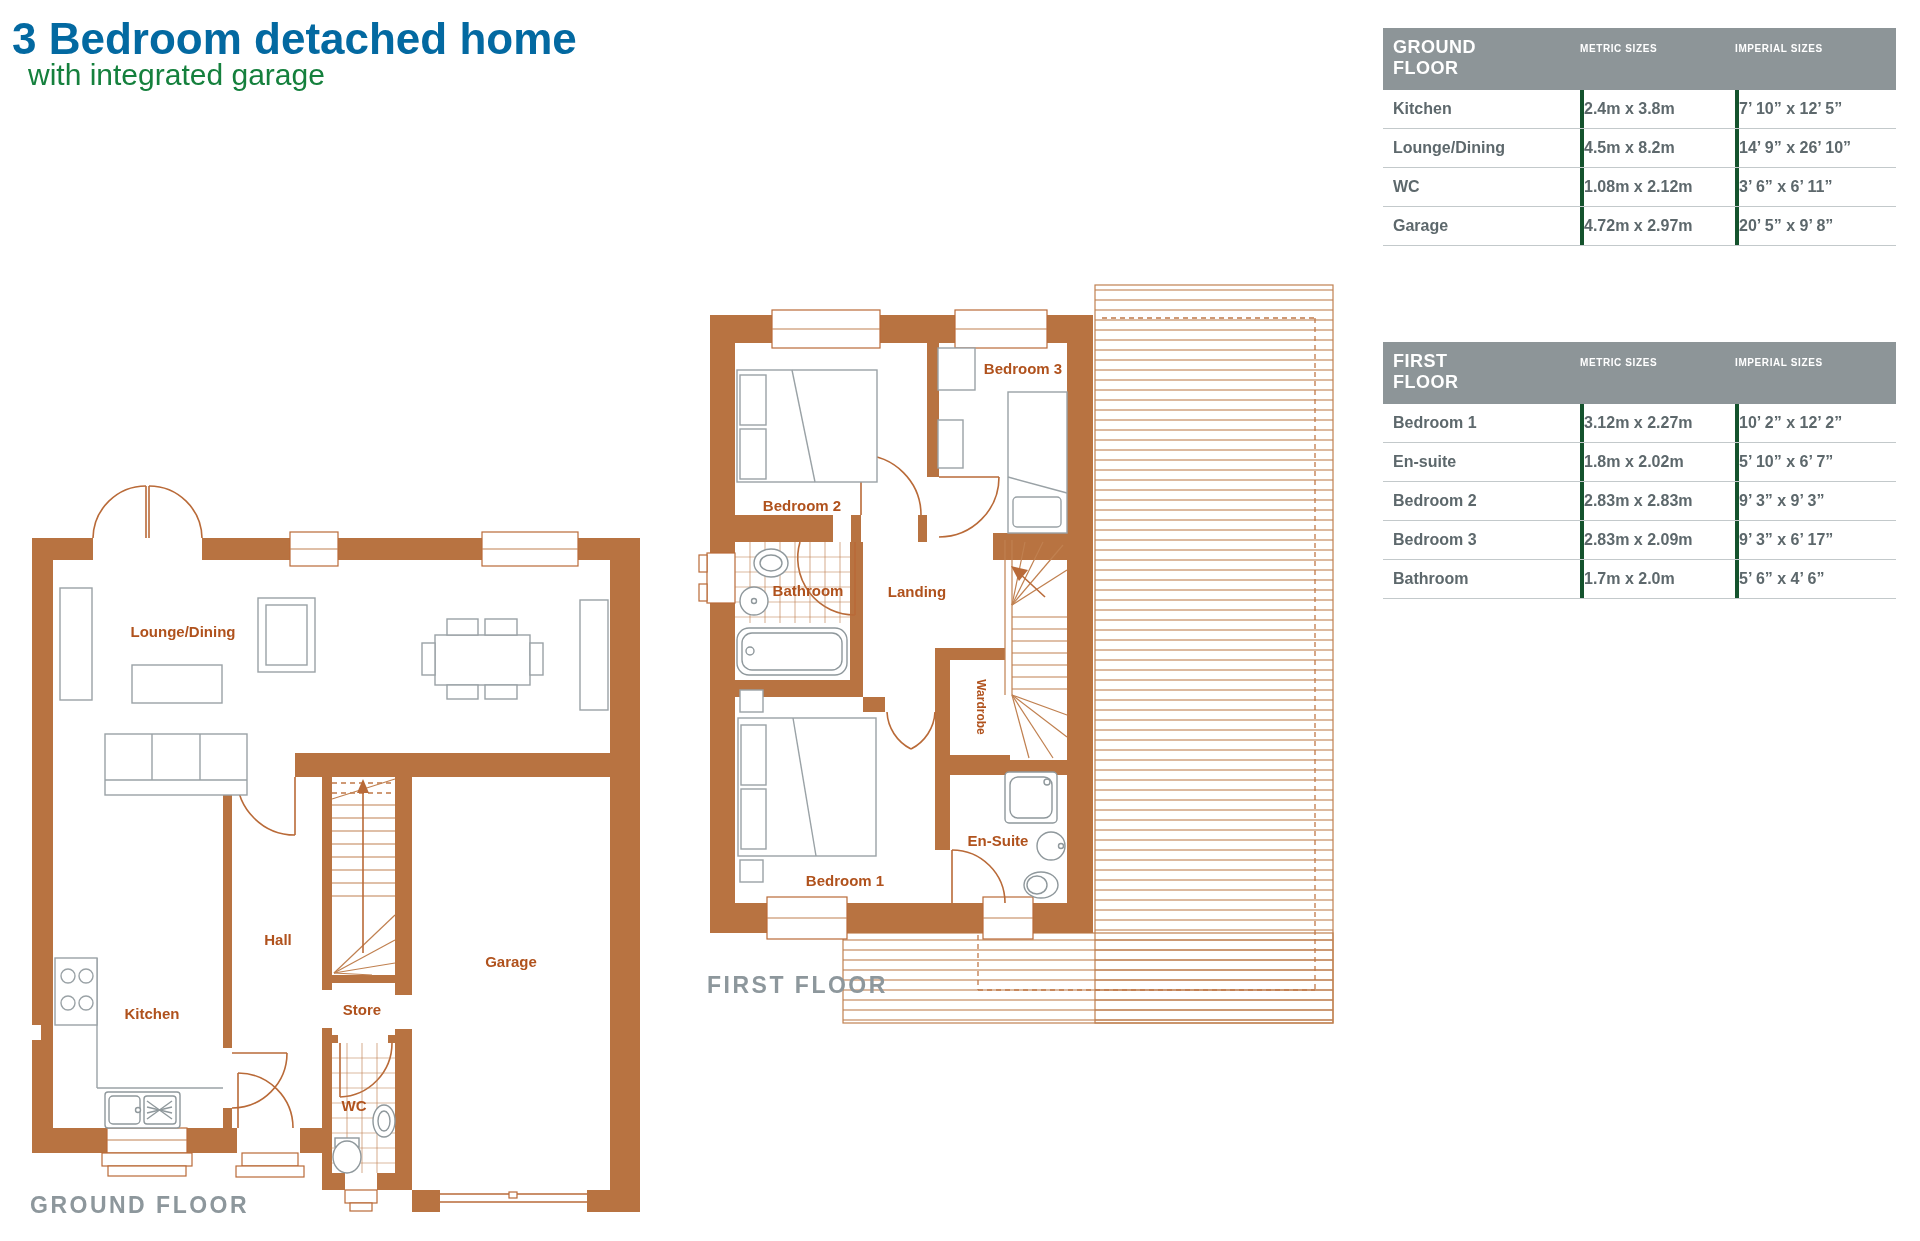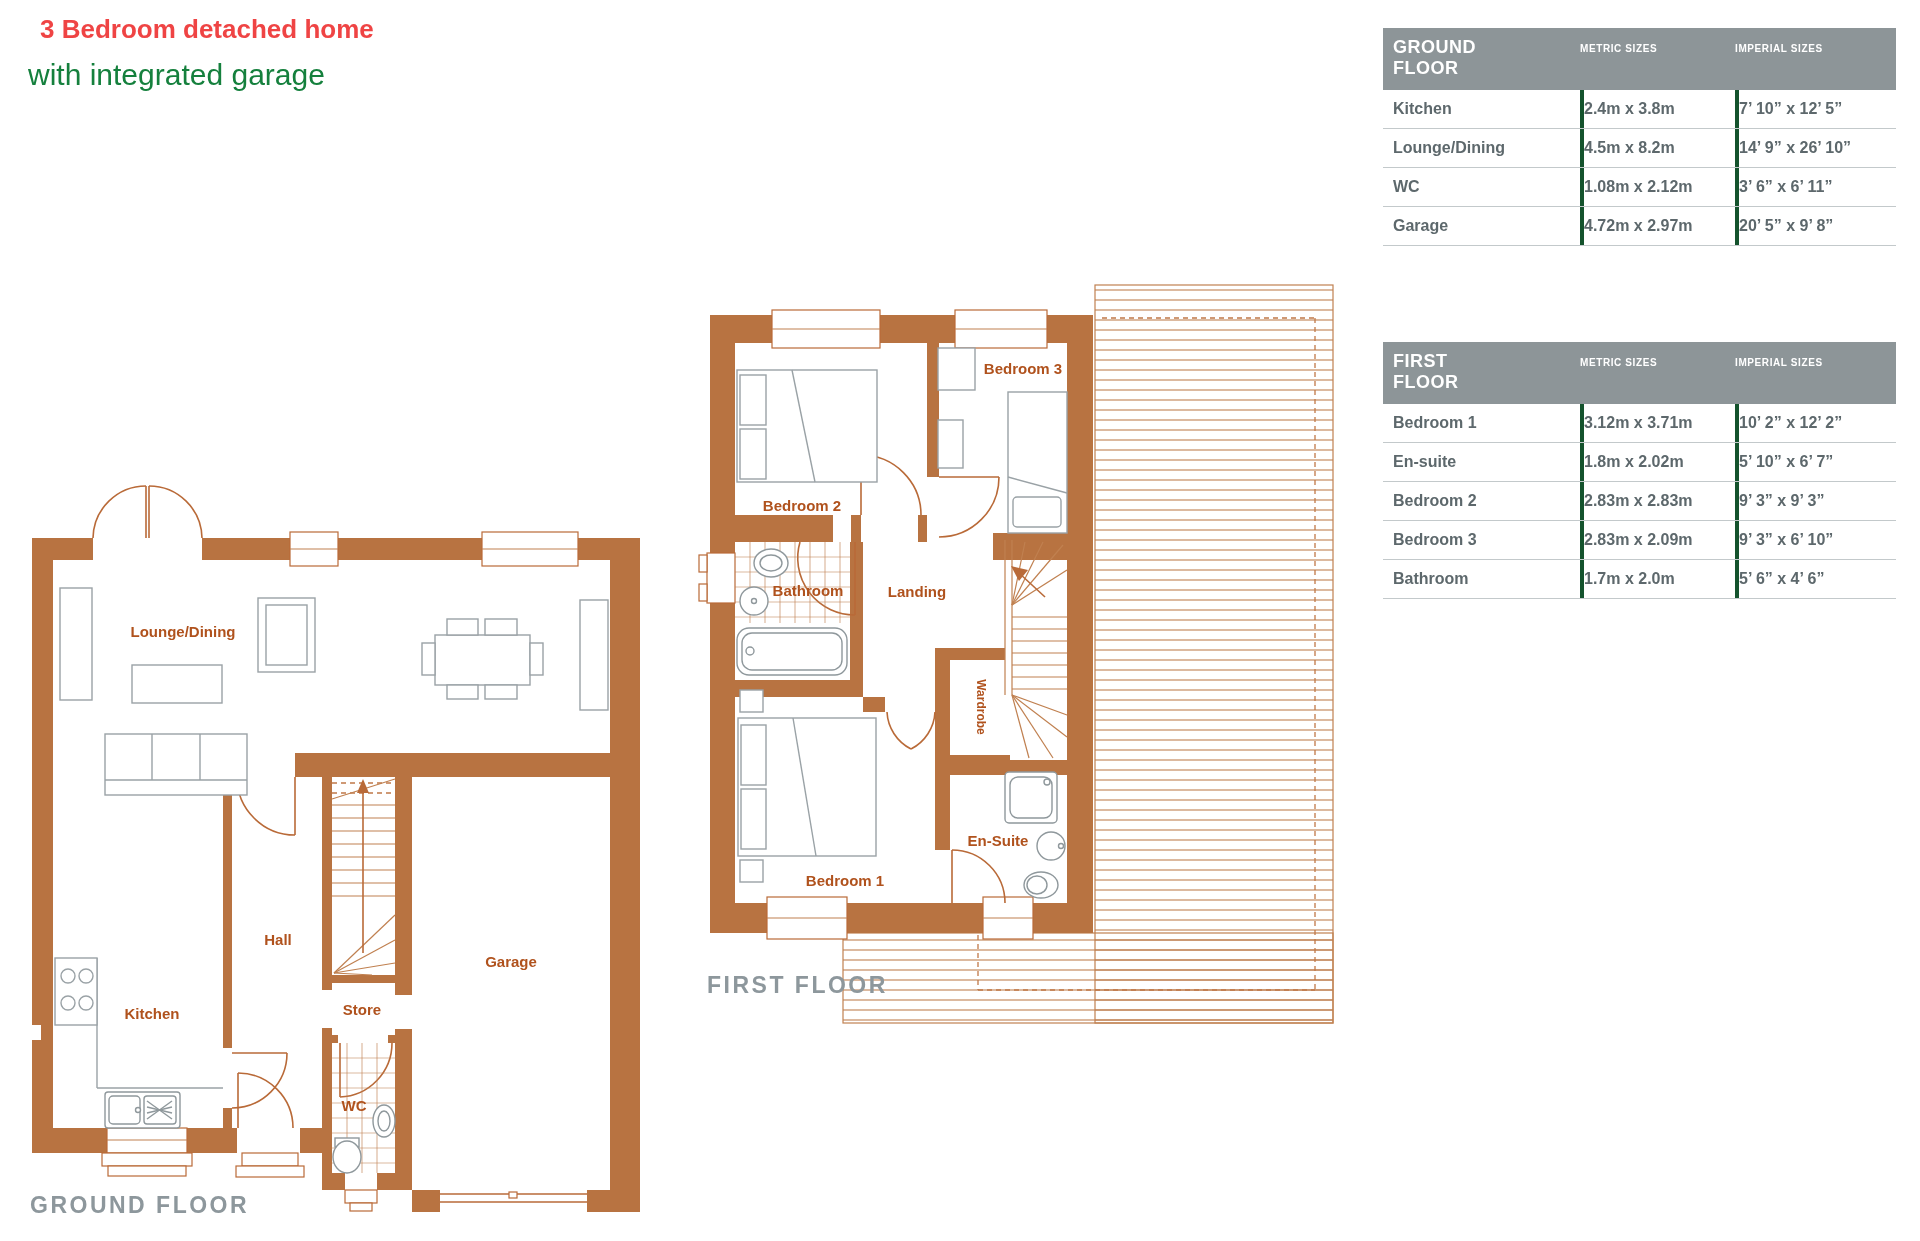--- a/index.html
+++ b/index.html
@@ -1,20 +1,20 @@
 <!DOCTYPE html>
 <html><head>
 <meta charset="utf-8">
 <style>
   html,body{margin:0;padding:0;background:#ffffff;}
   body{font-family:"Liberation Sans", sans-serif; width:1920px; height:1241px; position:relative; overflow:hidden;}
   .abs{position:absolute;}
 
   
-  #page-title{left:40px; top:14px; font-size:26px; font-weight:bold; color:#ef4444;}
+  #page-title{left:12px; top:14px; font-size:44px; font-weight:bold; color:#0369a1;}
   #page-subtitle{left:28px; top:58px; font-size:30px; font-weight:normal; color:#15803d;}
 
   
   .dim-table{width:513px; font-size:16px; color:#5d686c;}
   .dim-table .thead{
     display:grid; grid-template-columns:197px 155px 161px;
     background:#8d9598; color:#ffffff; height:62px; align-items:start;
   }
   .dim-table .thead .floor-name{
     font-size:18px; font-weight:bold; line-height:1.18; padding:9px 0 0 10px;
@@ -85,37 +85,37 @@
 </div>
 
 <div class="abs dim-table" id="first-table">
   <div class="thead">
     <div class="floor-name">FIRST FLOOR</div>
     <div class="col-head">METRIC SIZES</div>
     <div class="col-head">IMPERIAL SIZES</div>
   </div>
   <div class="trow">
     <div>Bedroom 1</div>
-    <div>3.12m x 3.71m</div>
+    <div>3.12m x 2.27m</div>
     <div>10’ 2” x 12’ 2”</div>
   </div>
   <div class="trow">
     <div>En-suite</div>
     <div>1.8m x 2.02m</div>
     <div>5’ 10” x 6’ 7”</div>
   </div>
   <div class="trow">
     <div>Bedroom 2</div>
     <div>2.83m x 2.83m</div>
     <div>9’ 3” x 9’ 3”</div>
   </div>
   <div class="trow">
     <div>Bedroom 3</div>
     <div>2.83m x 2.09m</div>
-    <div>9’ 3” x 6’ 10”</div>
+    <div>9’ 3” x 6’ 17”</div>
   </div>
   <div class="trow">
     <div>Bathroom</div>
     <div>1.7m x 2.0m</div>
     <div>5’ 6” x 4’ 6”</div>
   </div>
 </div>
 
 <svg class="abs" id="ground-plan" width="650" height="756" viewBox="0 0 650 756">
 

